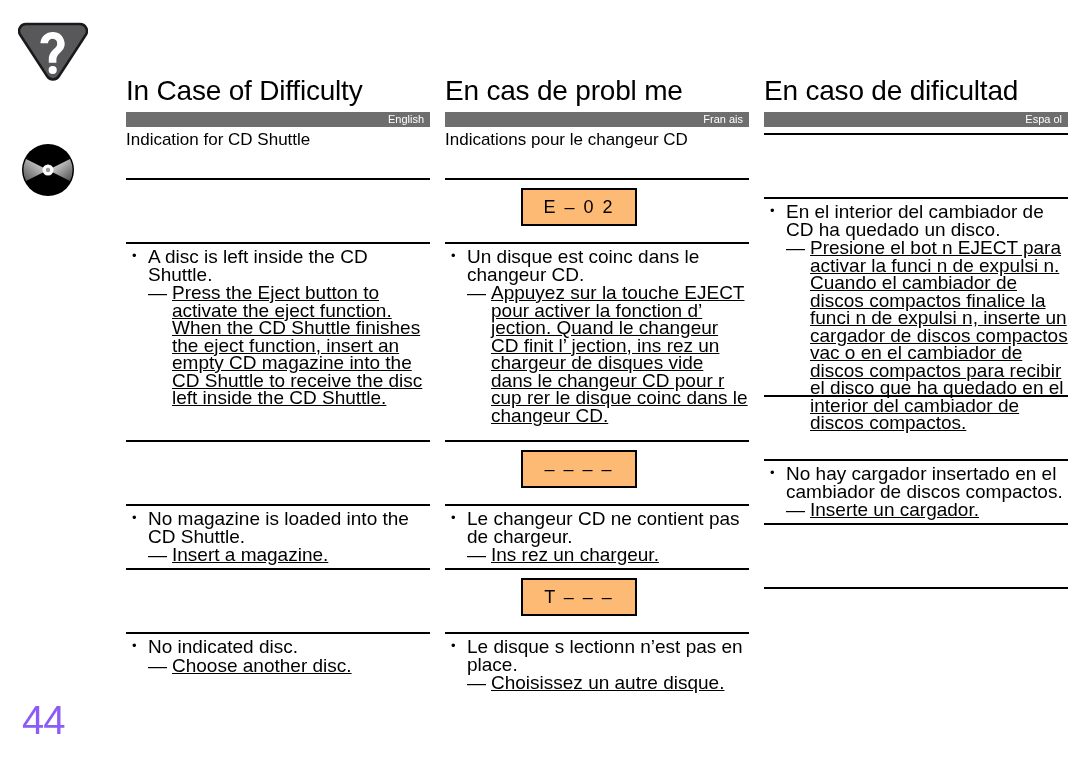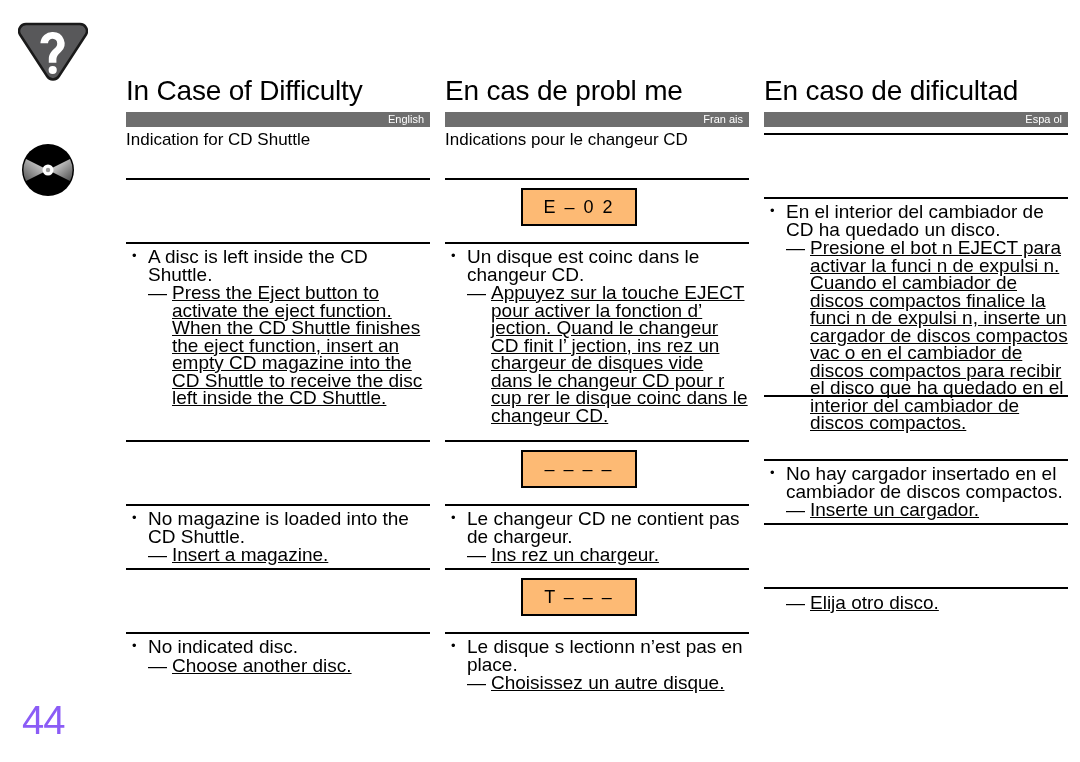--- a/index.html
+++ b/index.html
@@ -273,17 +273,16 @@
       <div class="bullet-line">No hay cargador insertado en el cambiador de discos compactos.</div>
       <div class="dash-line">Inserte un cargador.</div>
     </div>
     <div class="rule"></div>
 
     <div class="display-row" style="height:56px">
       
     </div>
     <div class="rule"></div>
     <div class="block">
-      <div class="dash-line">Elija otro disco.</div>
     </div>
   </div>
 
 </div>
 
 </body></html>

